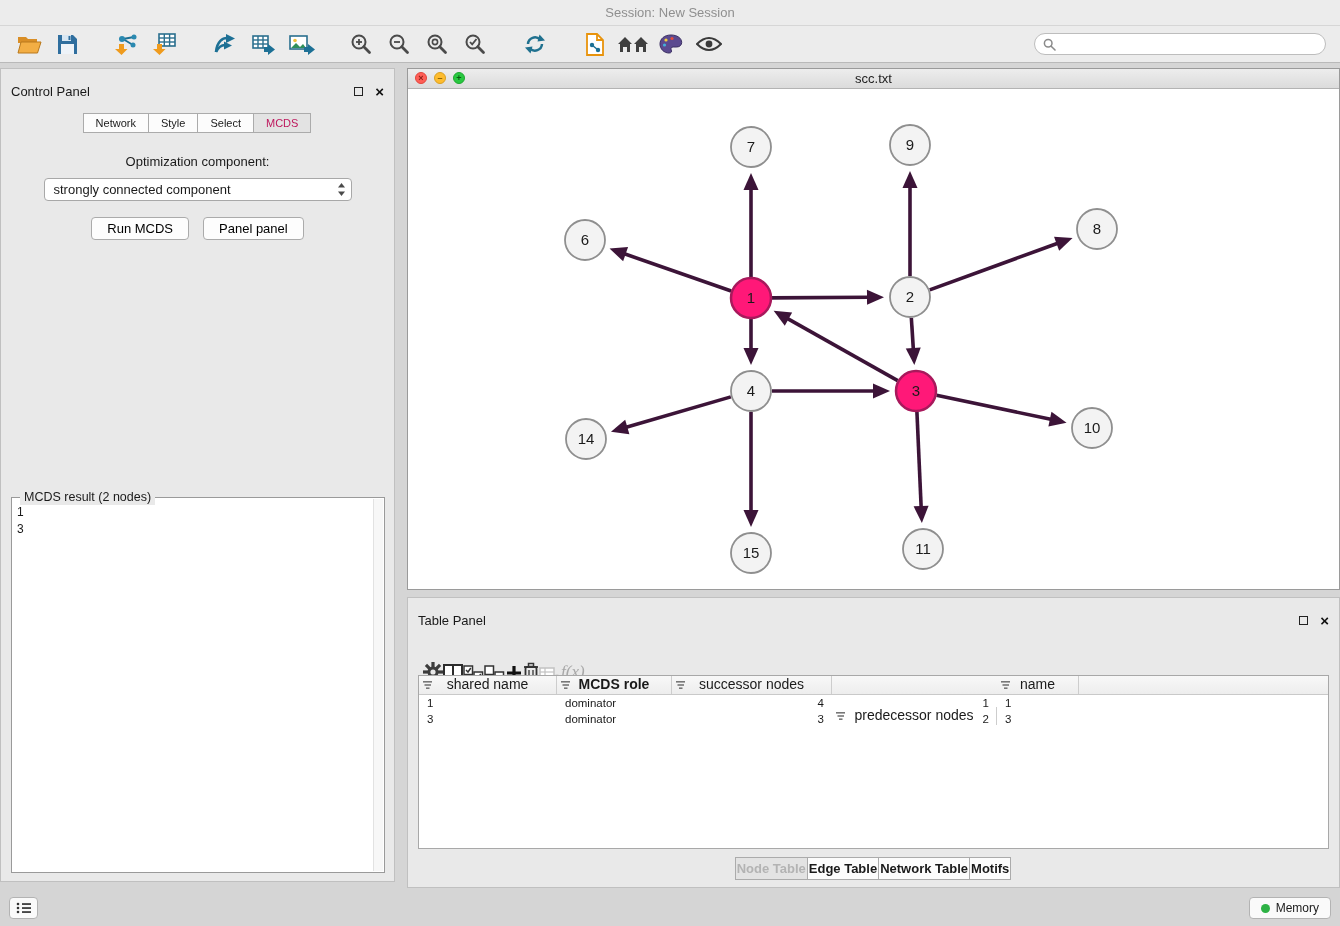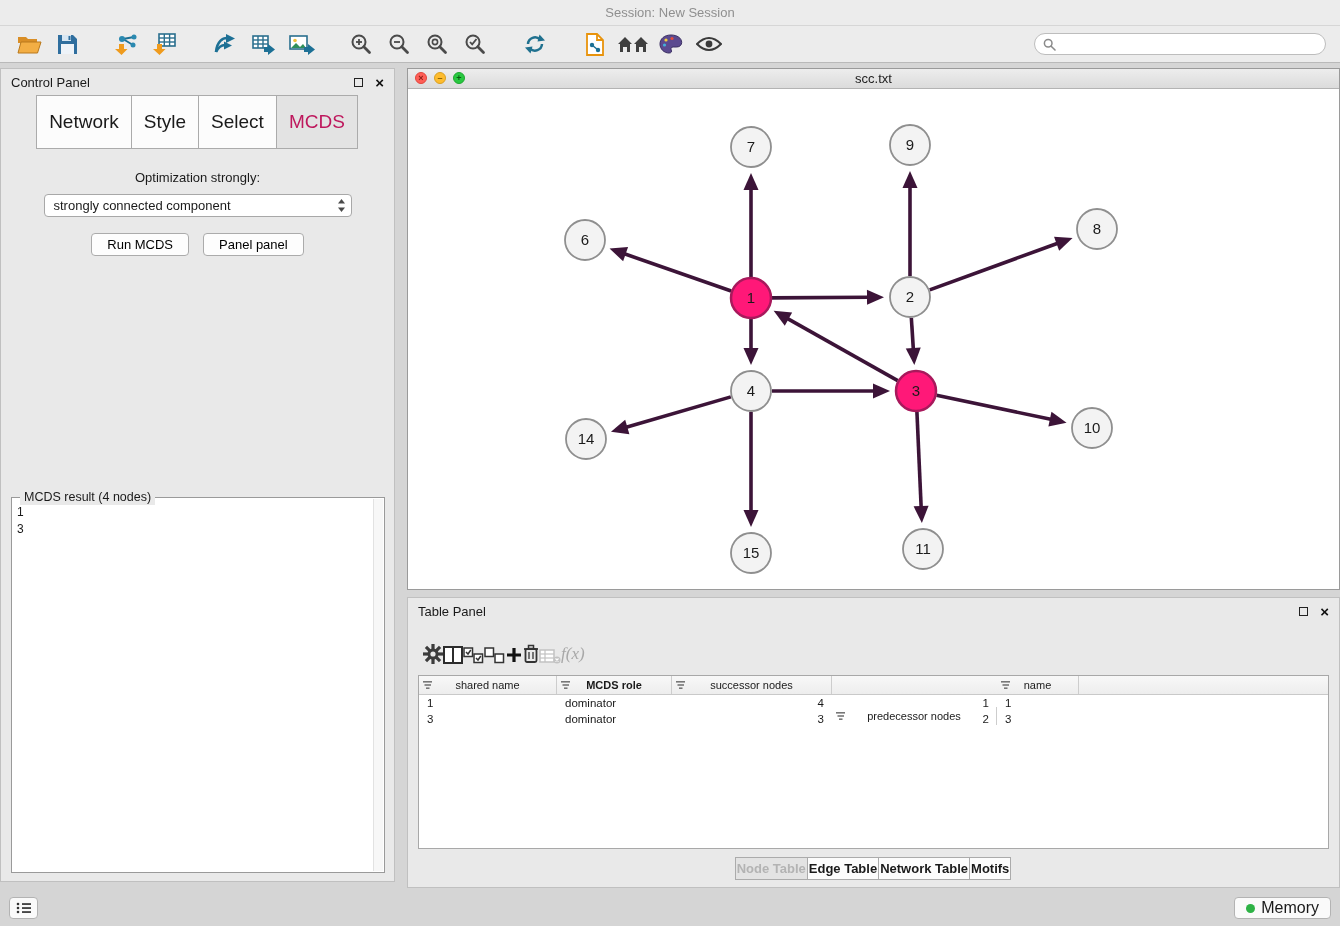--- a/index.html
+++ b/index.html
@@ -6,26 +6,26 @@
 body{width:1340px;height:926px;position:relative;background:#d5d5d5;font-family:"Liberation Sans",sans-serif;overflow:hidden;color:#1a1a1a}
 
 .titlebar{position:absolute;top:0;left:0;right:0;height:26px;background:#ececec;border-bottom:1px solid #d6d6d6;text-align:center;line-height:26px;font-size:13px;color:#8f8f8f}
 .toolbar{position:absolute;top:26px;left:0;right:0;height:37px;background:#ececec;border-bottom:1px solid #b9b9b9;display:flex;align-items:center;padding:0 10px}
 .tb-btn{width:38px;height:30px;display:flex;align-items:center;justify-content:center;flex:0 0 auto;cursor:default}
 .gap{margin-left:22px}
 .searchbox{margin-left:auto;margin-right:4px;width:292px;height:22px;background:#fff;border:1px solid #bdbdbd;border-radius:12px;display:flex;align-items:center;padding:0 8px;gap:5px}
 .searchbox input{border:none;outline:none;flex:1;font-size:12px;background:transparent;font-family:"Liberation Sans",sans-serif}
 
 .control-panel{position:absolute;left:0;top:68px;width:395px;height:814px;background:#e9e9e9;border:1px solid #c0c0c0}
-.panel-header{height:26px;display:flex;align-items:center;padding:0 10px;font-size:13px}
+.panel-header{height:44px;display:flex;align-items:center;padding:0 10px;font-size:13px}
 .panel-header .spacer{flex:1}
 .ph-float{width:9px;height:9px;border:1.5px solid #222;display:inline-block;margin-right:12px}
 .ph-close{font-size:15px;font-weight:bold;color:#111;line-height:1}
 .cp-tabs,.tbl-tabs{display:flex;justify-content:center}
-.cp-tab{padding:15px 12px;font-size:19px;border:1px solid #ababab;background:#fcfcfc;margin-left:-1px}
+.cp-tab{padding:3px 12px;font-size:11px;border:1px solid #ababab;background:#fcfcfc;margin-left:-1px}
 .cp-tab.active{background:#e3e3e3;color:#be185d}
 .opt-label{text-align:center;margin-top:21px;font-size:13px}
 .dropdown{width:308px;height:23px;margin:9px auto 16px;background:#fff;border:1px solid #a8a8a8;border-radius:4px;display:flex;align-items:center;padding:0 5px 0 9px;font-size:13px}
 .dropdown .dd-label{flex:1}
 .btn-row{display:flex;justify-content:center;gap:14px;margin-top:12px}
 .push-btn{font-size:13px;padding:3px 15px;background:#fdfdfd;border:1px solid #ababab;border-radius:4px;cursor:default}
 .result-box{position:absolute;left:10px;width:374px;top:428px;height:376px;border:1px solid #9a9a9a;background:#fff}
 .result-legend{position:absolute;top:-9px;left:8px;background:#e9e9e9;padding:0 4px;font-size:12.5px;line-height:16px}
 .result-inner{position:absolute;left:5px;top:6px;right:14px;bottom:4px;font-size:12px;line-height:17px}
 .result-scrollbar{position:absolute;top:1px;bottom:1px;right:1px;width:10px;background:#f7f7f7;border-left:1px solid #e2e2e2}
@@ -38,31 +38,31 @@
 .light.yellow{background:#febc2e;border:1px solid #d9a022;color:#8a6103}
 .light.green{background:#28c840;border:1px solid #1ea72f;color:#0a5d10}
 .net-canvas{position:absolute;left:0;top:20px;right:0;bottom:0;background:#fff}
 
 .table-panel{position:absolute;left:407px;top:597px;width:933px;height:291px;background:#e9e9e9;border:1px solid #c0c0c0}
 .tp-toolbar{display:flex;align-items:flex-end;gap:0;padding-left:15px;height:40px}
 .tp-ic{display:flex;align-items:center;justify-content:center;cursor:default}
 .fx{font-family:"Liberation Serif",serif;font-style:italic;color:#a8a8a8;font-size:17px}
 .node-table{position:absolute;left:10px;right:10px;top:77px;bottom:38px;background:#fff;border:1px solid #a8a8a8;overflow:hidden}
 .nt-header{display:flex;height:19px;border-bottom:1px solid #c9c9c9;background:linear-gradient(#f8f8f8,#ededed)}
-.th{position:relative;display:flex;align-items:center;justify-content:center;border-right:1px solid #cdcdcd;font-size:11px;height:100%}
+.th{position:relative;display:flex;align-items:flex-start;justify-content:center;border-right:1px solid #cdcdcd;font-size:14px;height:100%}
 .th .sort-ic{position:absolute;left:4px;top:4px;line-height:0}
 .tr{display:flex;height:16px}
 .td{font-size:11.5px;line-height:16px;padding:0 8px;overflow:hidden;white-space:nowrap}
 .tbl-tabs{position:absolute;bottom:7px;left:0;right:0}
 .tbl-tab{padding:3px 1px;font-size:13px;font-weight:bold;border:1px solid #ababab;background:#fcfcfc;margin-left:-1px}
 .tbl-tab.active{background:#e3e3e3;color:#b3b3b3}
 
 .statusbar{position:absolute;left:0;right:0;bottom:0;height:36px;display:flex;align-items:center;padding:0 9px}
 .list-btn{width:29px;height:22px;background:#fafafa;border:1px solid #b3b3b3;border-radius:4px;display:flex;align-items:center;justify-content:center}
-.memory-btn{margin-left:auto;height:22px;display:flex;align-items:center;gap:6px;background:#fafafa;border:1px solid #b3b3b3;border-radius:4px;padding:0 11px;font-size:16px}
+.memory-btn{margin-left:auto;height:22px;display:flex;align-items:center;gap:6px;background:#fafafa;border:1px solid #b3b3b3;border-radius:4px;padding:0 11px;font-size:12px}
 .mem-dot{width:9px;height:9px;border-radius:50%;background:#2db245}
 </style>
 </head>
 <body>
 
 <div class="titlebar">
   <span>Session: New Session</span>
 </div>
 
 <div class="toolbar">
@@ -216,37 +216,37 @@
     <span class="ph-float"></span>
     <span class="ph-close">×</span>
   </div>
   <div class="cp-tabs">
       <div class="cp-tab">Network</div>
       <div class="cp-tab">Style</div>
       <div class="cp-tab">Select</div>
       <div class="cp-tab active">MCDS</div>
     </div>
 
-  <div class="opt-label">Optimization strongly:</div>
+  <div class="opt-label">Optimization component:</div>
 
   <div class="dropdown">
     <span class="dd-label">strongly connected component</span>
     <svg width="9" height="15" viewBox="0 0 9 15">
       <path d="M4.5 1 L8 5.5 H1 z" fill="#4a4a4a"></path>
       <path d="M4.5 14 L1 9.5 h7 z" fill="#4a4a4a"></path>
     </svg>
   </div>
 
   <div class="btn-row">
     <button class="push-btn">Run MCDS</button>
     <button class="push-btn">Panel panel</button>
   </div>
 
   <div class="result-box">
-    <div class="result-legend">MCDS result (4 nodes)</div>
+    <div class="result-legend">MCDS result (2 nodes)</div>
     <div class="result-inner">
         <div>1</div>
         <div>3</div>
       </div>
     <div class="result-scrollbar"></div>
   </div>
 </div>
 
 <div class="net-window">
   <div class="net-titlebar">

